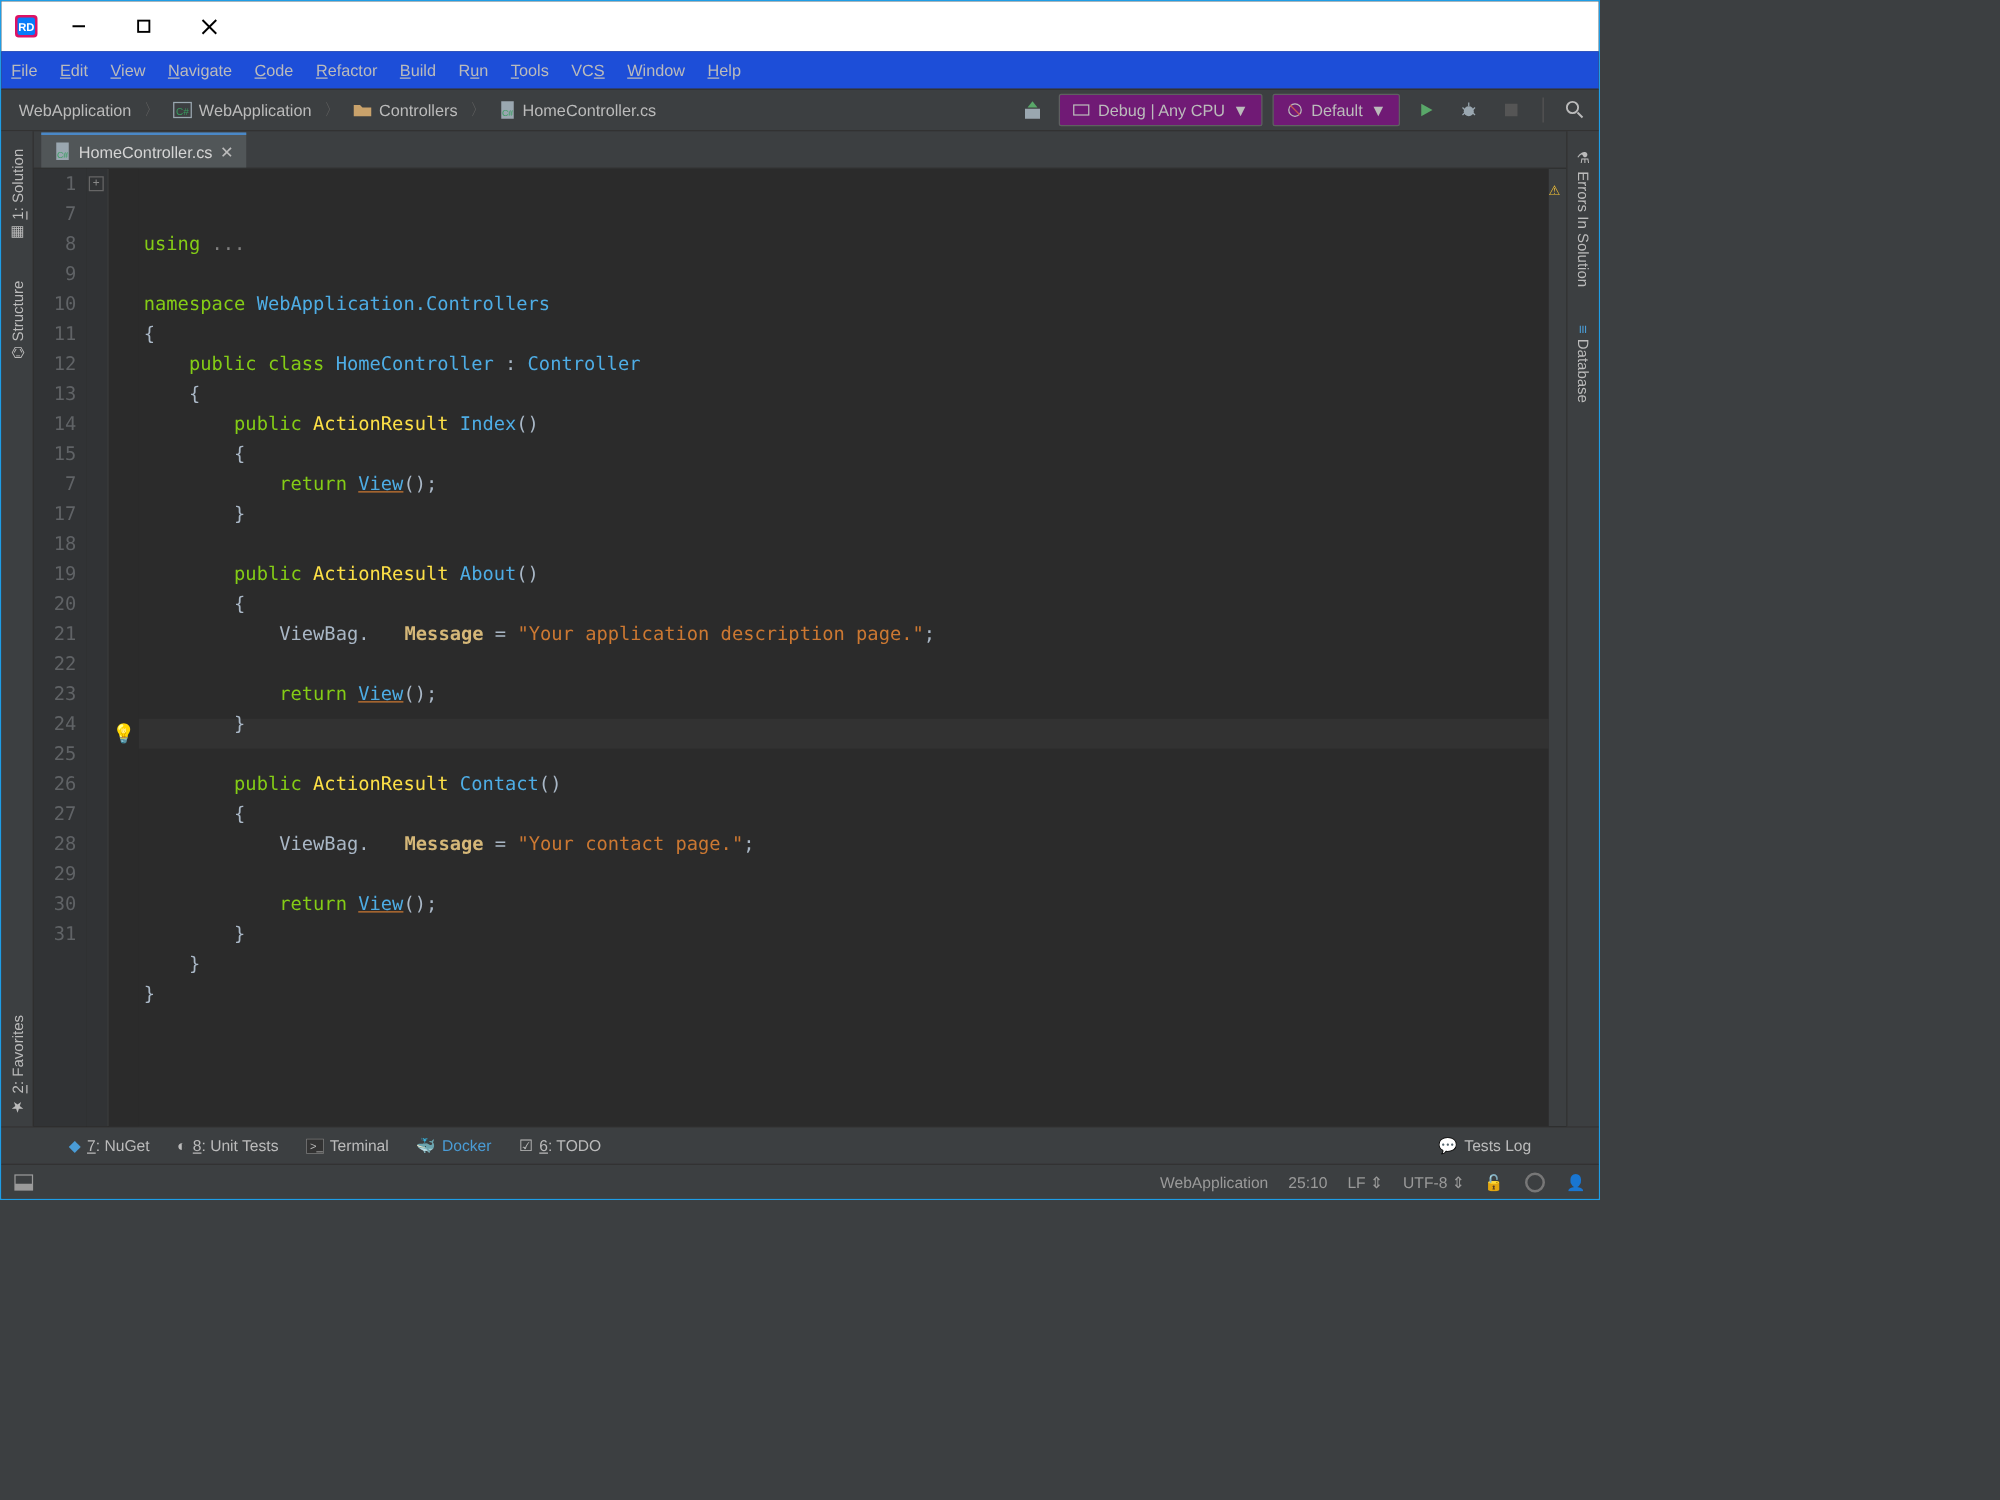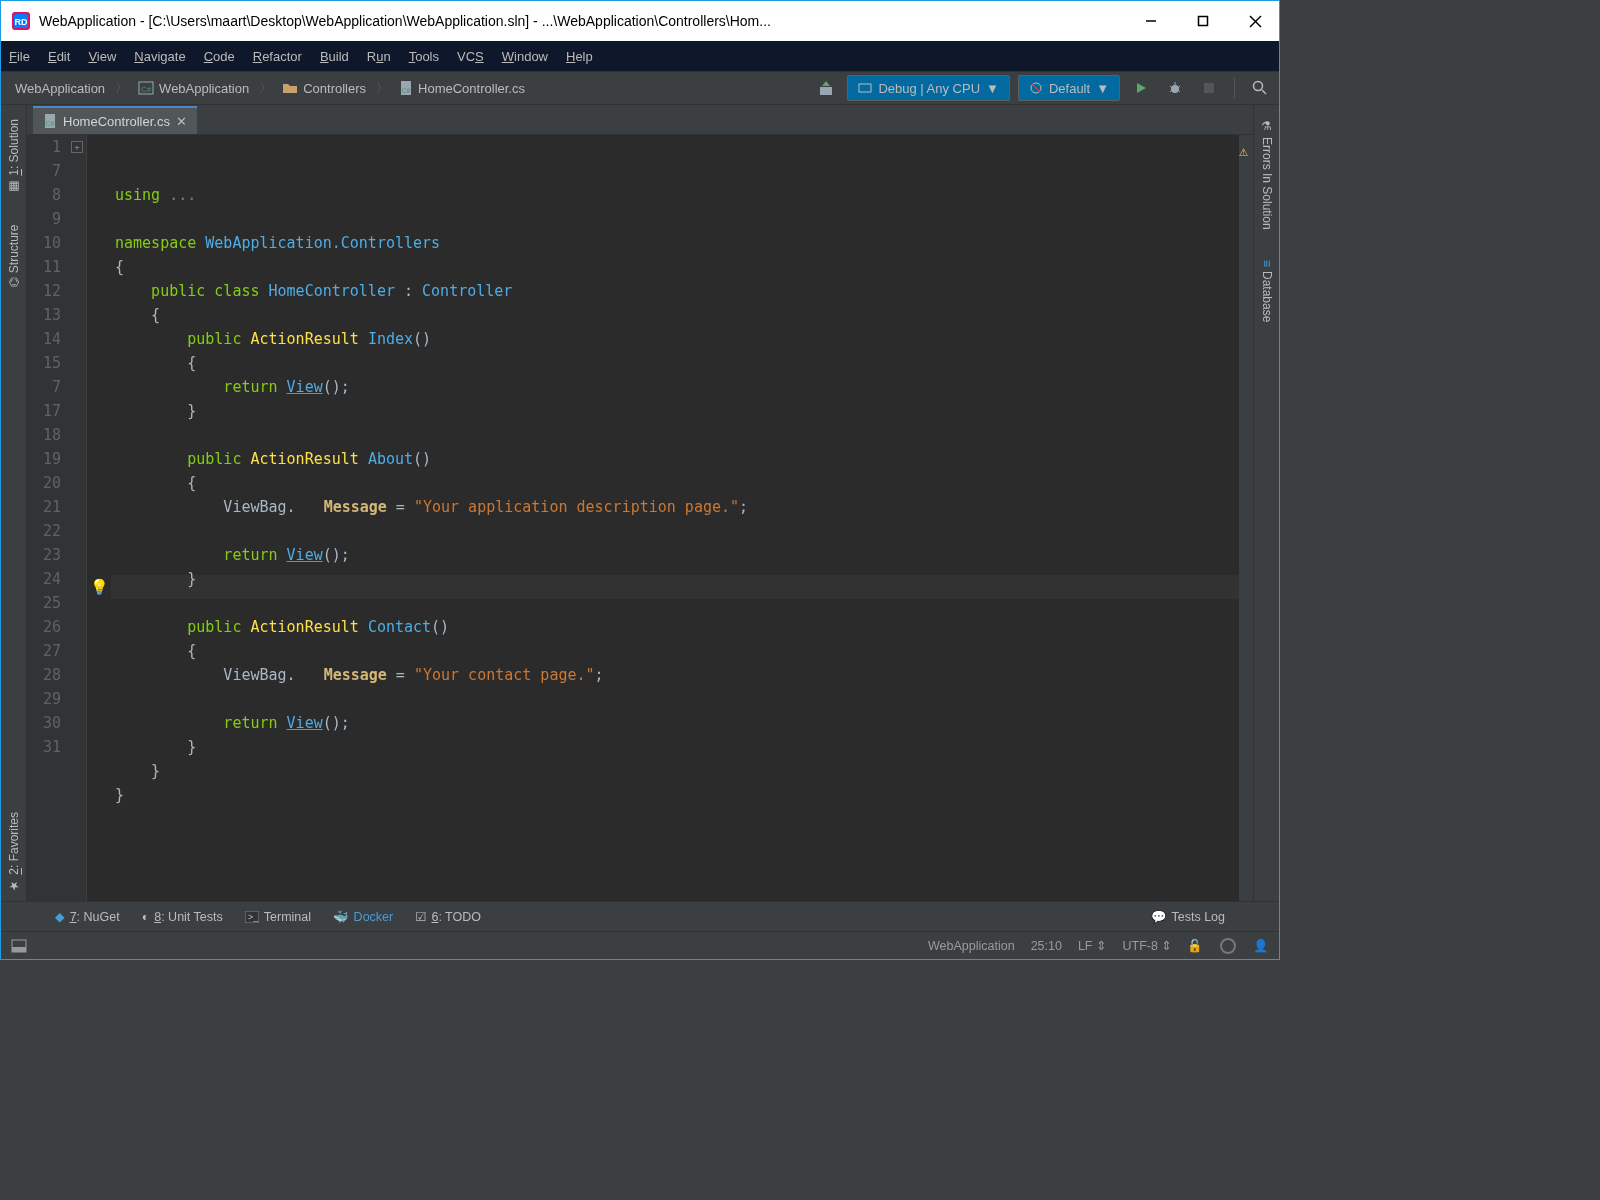--- a/index.html
+++ b/index.html
@@ -2,28 +2,28 @@
 <html><head>
 <meta charset="utf-8">
 <style>
 * { margin:0; padding:0; box-sizing:border-box; }
 body { width:1280px; height:960px; background:#3c3f41; font-family:"Segoe UI",Arial,sans-serif; font-size:13px; color:#bbbbbb; overflow:hidden; border:1px solid #1e9de6; }
 .title-bar { height:40px; background:#fff; display:flex; align-items:center; padding:0 10px; color:#000; font-size:14px; }
 .app-icon { width:20px; height:20px; margin-right:8px; display:inline-flex; align-items:center; justify-content:center; }
 .title-text { flex:1; overflow:hidden; white-space:nowrap; text-overflow:ellipsis; }
 .win-controls { display:flex; gap:24px; margin-left:10px; }
 .win-btn { width:28px; height:24px; display:flex; align-items:center; justify-content:center; cursor:pointer; font-size:15px; }
-.menu-bar { height:30px; background:#0f172a; display:flex; align-items:center; padding:0 8px; gap:18px; }
+.menu-bar { height:30px; background:#1d4ed8; display:flex; align-items:center; padding:0 8px; gap:18px; }
 .menu-item { color:#bbbbbb; cursor:pointer; }
 .menu-item u{text-decoration:underline;}
 .nav-bar { height:34px; background:#3c3f41; border-top:1px solid #323232; border-bottom:1px solid #323232; display:flex; align-items:center; padding:0 6px; }
 .crumb { display:flex; align-items:center; gap:5px; padding:0 8px; color:#bbbbbb; cursor:pointer; height:28px; }
 .crumb-sep { color:#606060; padding:0 2px;}
 .nav-right { margin-left:auto; display:flex; align-items:center; gap:8px; }
-.nav-btn { height:26px; padding:0 10px; background:#0369a1; border:1px solid #5e6060; display:flex; align-items:center; gap:6px; cursor:pointer; border-radius:2px;}
+.nav-btn { height:26px; padding:0 10px; background:#701a75; border:1px solid #5e6060; display:flex; align-items:center; gap:6px; cursor:pointer; border-radius:2px;}
 .icon-btn { width:26px; height:26px; display:flex; align-items:center; justify-content:center; cursor:pointer; }
 .main { display:flex; height:calc(100% - 40px - 30px - 34px - 30px - 28px); }
 .left-tools { width:26px; background:#3c3f41; border-right:1px solid #323232; display:flex; flex-direction:column; align-items:center; padding-top:6px; gap:4px;}
 .vtab { writing-mode:vertical-rl; transform:rotate(180deg); padding:8px 2px; font-size:12px; color:#bbbbbb; cursor:pointer; display:flex; align-items:center; gap:4px;}
 .vtab.right-side{writing-mode:vertical-rl; transform:none;}
 .editor-wrap { flex:1; display:flex; flex-direction:column; background:#2b2b2b; }
 .tab-strip { height:30px; background:#3c3f41; display:flex; align-items:flex-end; padding-left:6px; border-bottom:1px solid #323232;}
 .file-tab { height:28px; background:#515658; display:flex; align-items:center; padding:0 10px; gap:6px; border-top:2px solid #4a88c7; color:#d4d4d4; cursor:pointer;}
 .tab-close { color:#bbb; font-size:13px; cursor:pointer;}
 .code-area { flex:1; display:flex; font-family:Consolas,monospace; font-size:15px; line-height:24px; overflow:hidden; background:#2b2b2b;}
@@ -52,21 +52,20 @@
 <body>
 
 <div class="title-bar">
   <span class="app-icon">
     <svg width="20" height="20" viewBox="0 0 20 20">
         <rect x="1" y="1" width="18" height="18" rx="3" fill="#dd1265"></rect>
         <rect x="3" y="3" width="14" height="14" rx="2" fill="#087cfa"></rect>
         <text x="10" y="14" font-size="9" text-anchor="middle" fill="#fff" font-weight="bold">RD</text>
       </svg>
   </span>
-  <span class="title-text">WebApplication - [C:\Users\maart\Desktop\WebApplication\WebApplication.sln] - ...\WebApplication\Controllers\Hom...</span>
   <div class="win-controls">
     <span class="win-btn">
         <svg width="12" height="12">
           <line x1="1" y1="6" x2="11" y2="6" stroke="#000" stroke-width="1.5"></line>
         </svg>
       </span>
     <span class="win-btn">
         <svg width="12" height="12">
           <rect x="1.5" y="1.5" width="9" height="9" fill="none" stroke="#000" stroke-width="1.5"></rect>
         </svg>

